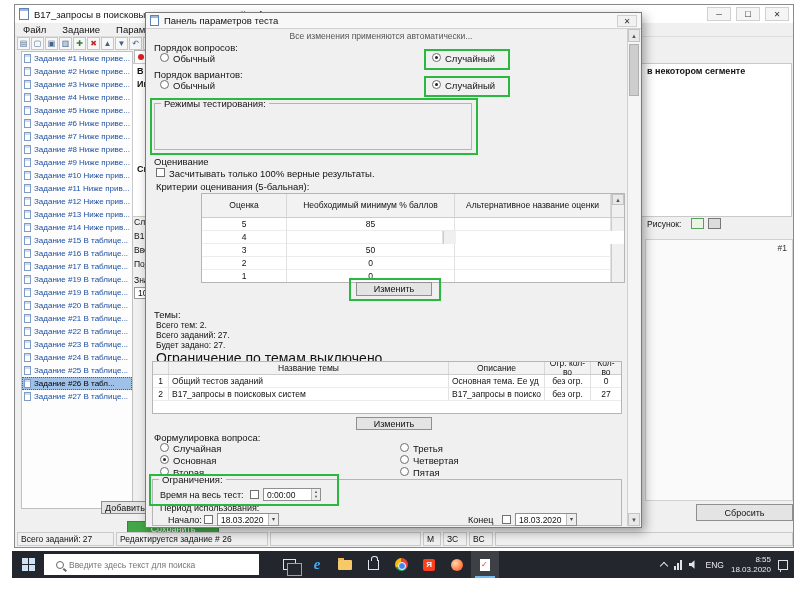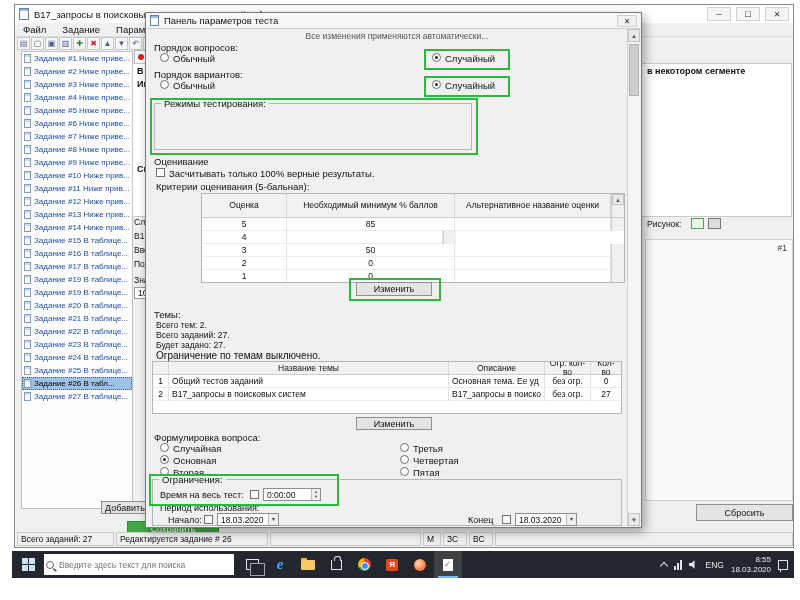--- a/index.html
+++ b/index.html
@@ -64,21 +64,21 @@
             background:#f0f0f0; border:1px solid #7b7b7b; z-index:10;
             box-shadow:3px 4px 10px rgba(0,0,0,.35); font-size:9.5px; }
   .dtitle { position:absolute; left:0; top:0; width:100%; height:16px; background:#f7f7f7;
             border-bottom:1px solid #d0d0d0; display:flex; align-items:center; gap:5px;
             padding:0 4px; }
   .dico { width:9px; height:11px; background:#fff; border:1px solid #5b82b5;
           box-shadow:inset 0 2px 0 #9cb8da; }
   .dclose { margin-left:auto; width:20px; height:12px; text-align:center; line-height:11px;
             font-size:8px; border:1px solid #cfcfcf; background:#f1f1f1; color:#333; }
   .note { position:absolute; left:0; top:18px; width:470px; text-align:center;
-          font-size:8.5px; color:#555;margin-left:16px; }
+          font-size:8.5px; color:#555; }
   .slabel { position:absolute; font-size:9.5px; white-space:nowrap; }
   .opt { white-space:nowrap; font-size:9.5px; display:inline-flex; align-items:flex-start; }
   .rb { width:9px; height:9px; border:1px solid #6e6e6e; border-radius:50%; background:#fff;
         display:inline-block; position:relative; margin-right:4px; flex:0 0 auto; }
   .opt.on .rb::after { content:""; position:absolute; left:2px; top:2px; width:3px;
         height:3px; border-radius:50%; background:#222; }
   .cb { width:9px; height:9px; border:1px solid #707070; background:#fff; display:inline-block;
         position:relative; margin-right:4px; flex:0 0 auto; }
   .opt.on .cb::after { content:"✓"; position:absolute; left:0; top:-3px; font-size:9px;
         color:#1c6e1c; font-weight:bold; }
@@ -125,22 +125,22 @@
   .ddbtn { width:10px; height:100%; border-left:1px solid #bbb; background:#eee;
            font-size:6px; line-height:11px; text-align:center; color:#444; }
 
   
   .taskbar { position:absolute; left:12px; top:551px; width:782px; height:27px;
              background:#23262c; display:flex; align-items:center; }
   .startbtn { width:32px; height:27px; display:flex; align-items:center; justify-content:center; }
   .winlogo { width:13px; height:13px; display:grid; grid-template-columns:6px 6px;
              grid-template-rows:6px 6px; gap:1px; }
   .winlogo i { background:#cfe3f7; }
-  .tsearch { width:190px; height:21px; background:#fff; display:flex; align-items:center;
-             gap:5px; padding:0 2px; margin-right:4px; }
+  .tsearch { width:215px; height:21px; background:#fff; display:flex; align-items:center;
+             gap:5px; padding:0 12px; margin-right:16px; }
   .mag { width:8px; height:8px; border:1.5px solid #666; border-radius:50%; position:relative;
          flex:0 0 auto; }
   .mag::after { content:""; position:absolute; left:6px; top:7px; width:4px; height:1.5px;
                 background:#666; transform:rotate(40deg); }
   .tsearch input { border:none; outline:none; font-size:8.5px; width:150px;
                    font-family:"Liberation Sans",sans-serif; color:#333; }
   .tbtn { width:28px; height:27px; display:flex; align-items:center; justify-content:center;
           position:relative; }
   .tbtn.active { background:rgba(255,255,255,.12); }
   .tbtn.active::after { content:""; position:absolute; left:4px; right:4px; bottom:0;
@@ -499,21 +499,21 @@
         </div>
     </div>
 
     <div class="btn abs" style="left:210px;top:269px;width:76px;height:14px;line-height:13px">Изменить</div>
     <div class="gbox" style="left:203px;top:265px;width:92px;height:23px"></div>
 
     <span class="slabel" style="left:8px;top:296px">Темы:</span>
     <span class="slabel" style="left:10px;top:307px;font-size:8.5px">Всего тем: 2.</span>
     <span class="slabel" style="left:10px;top:317px;font-size:8.5px">Всего заданий: 27.</span>
     <span class="slabel" style="left:10px;top:327px;font-size:8.5px">Будет задано: 27.</span>
-    <span class="slabel" style="left:10px;top:337px;font-size:10px">Ограничение по темам выключено.</span>
+    <span class="slabel" style="left:10px;top:337px;font-size:14px">Ограничение по темам выключено.</span>
 
     <div class="tbl" style="left:6px;top:348px;width:470px;height:53px">
       <div class="hrow" style="height:13px">
         <span class="hc" style="width:16px"></span>
         <span class="hc" style="width:280px">Название темы</span>
         <span class="hc" style="width:96px">Описание</span>
         <span class="hc" style="width:46px">Огр. кол-во</span>
         <span class="hc" style="width:30px;border-right:none">Кол-во</span>
       </div>
       <div>

